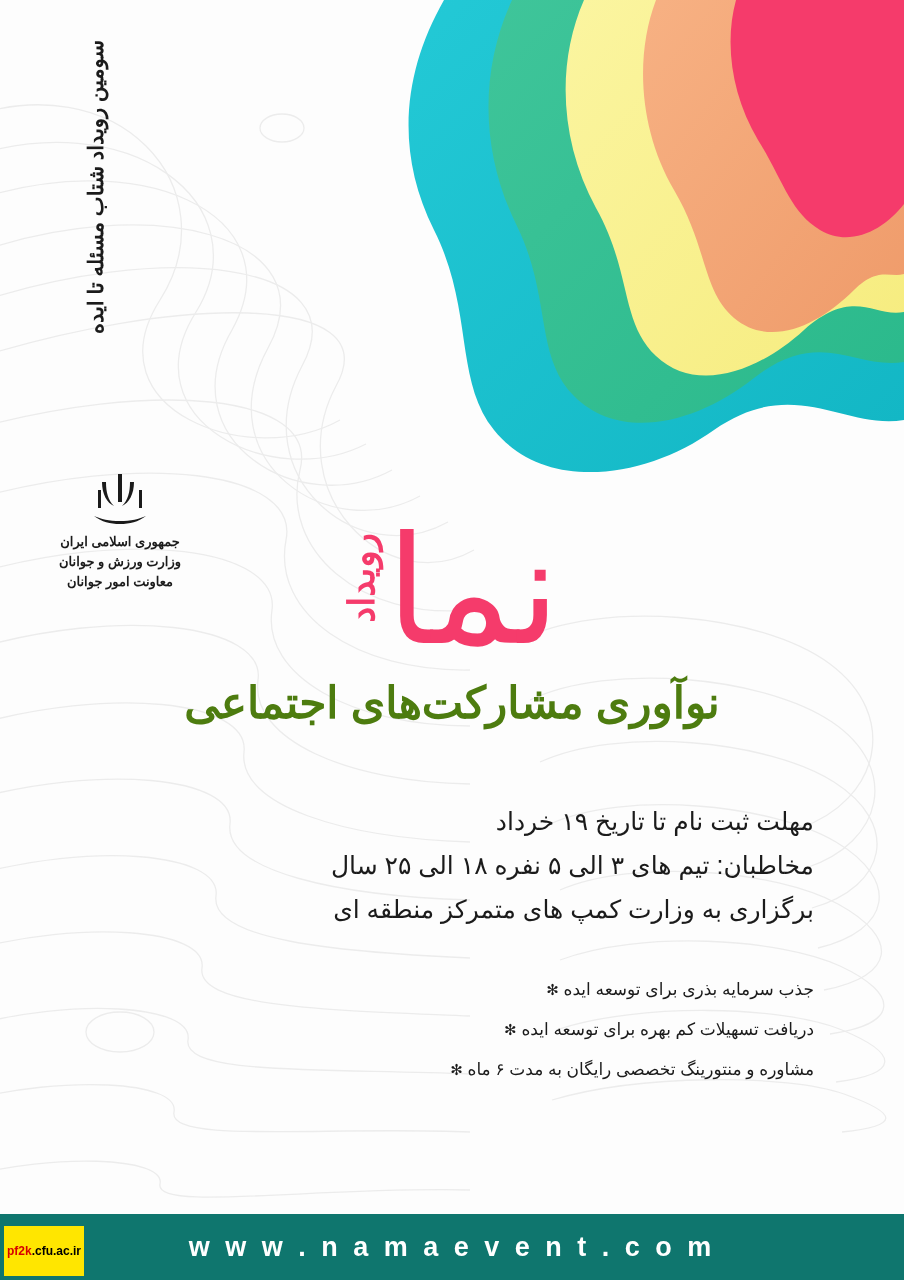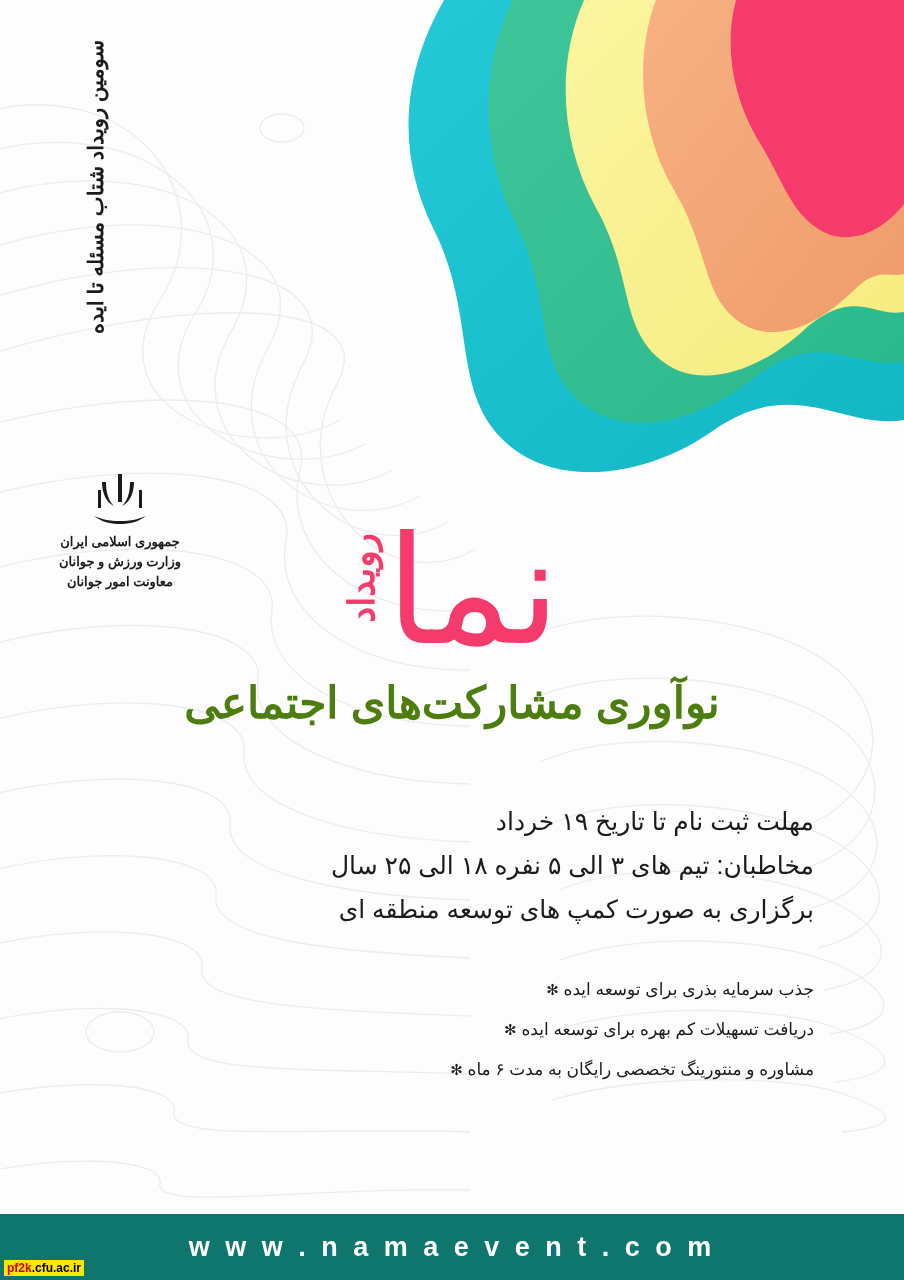--- a/index.html
+++ b/index.html
@@ -182,21 +182,21 @@
   .watermark {
     position: absolute;
     left: 4px;
     bottom: 4px;
     z-index: 6;
     direction: ltr;
     font-size: 12px;
     font-weight: bold;
     background: #ffe600;
     color: #000;
-    padding: 1px 3px;
+    padding: 18px 3px;
   }
   .watermark .wm-red { color: #d60000; }
 </style>
 </head>
 <body>
 
 <div class="poster">
 
   <svg class="contours" viewBox="0 0 904 1280" preserveAspectRatio="none">
     <g fill="none" stroke="#ececec" stroke-width="1.3">
@@ -301,21 +301,21 @@
     <div class="logo-row">
       <div class="logo-main">نما</div>
       <div class="logo-small">رویداد</div>
     </div>
     <div class="logo-sub">نوآوری مشارکت‌های اجتماعی</div>
   </div>
 
   <div class="info-block">
     <div class="info-line">مهلت ثبت نام تا تاریخ ۱۹ خرداد</div>
     <div class="info-line">مخاطبان: تیم های ۳ الی ۵ نفره ۱۸ الی ۲۵ سال</div>
-    <div class="info-line">برگزاری به صورت کمپ های توسعه منطقه ای</div>
+    <div class="info-line">برگزاری به وزارت کمپ های متمرکز منطقه ای</div>
   </div>
 
   <div class="bullets">
     <div class="bullet-row">
       <span>جذب سرمایه بذری برای توسعه ایده</span>
       <span class="bullet-mark">✻</span>
     </div>
     <div class="bullet-row">
       <span>دریافت تسهیلات کم بهره برای توسعه ایده</span>
       <span class="bullet-mark">✻</span>

